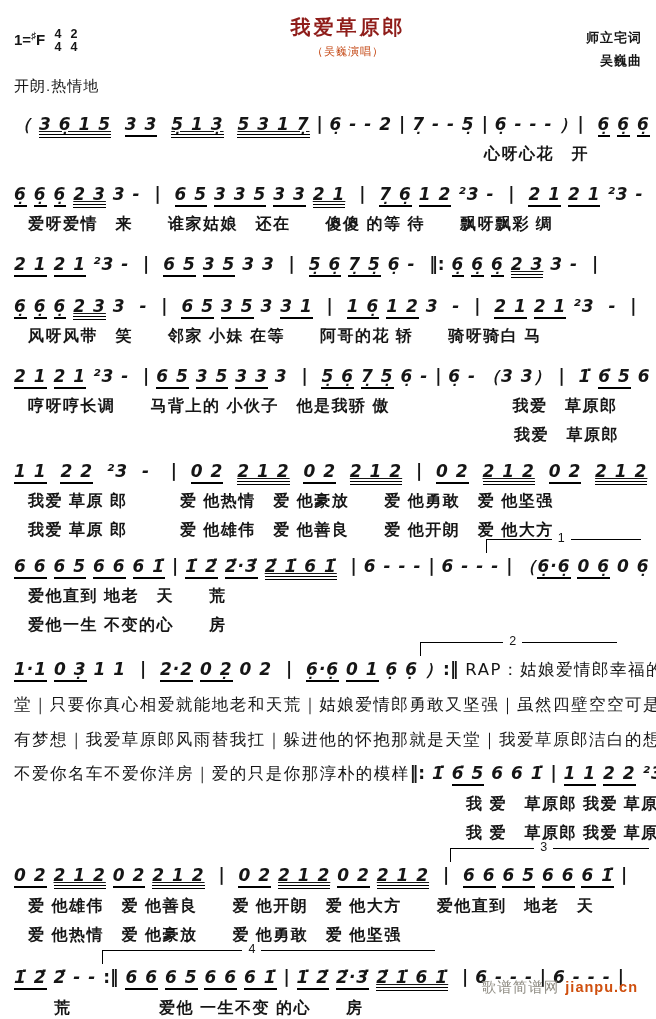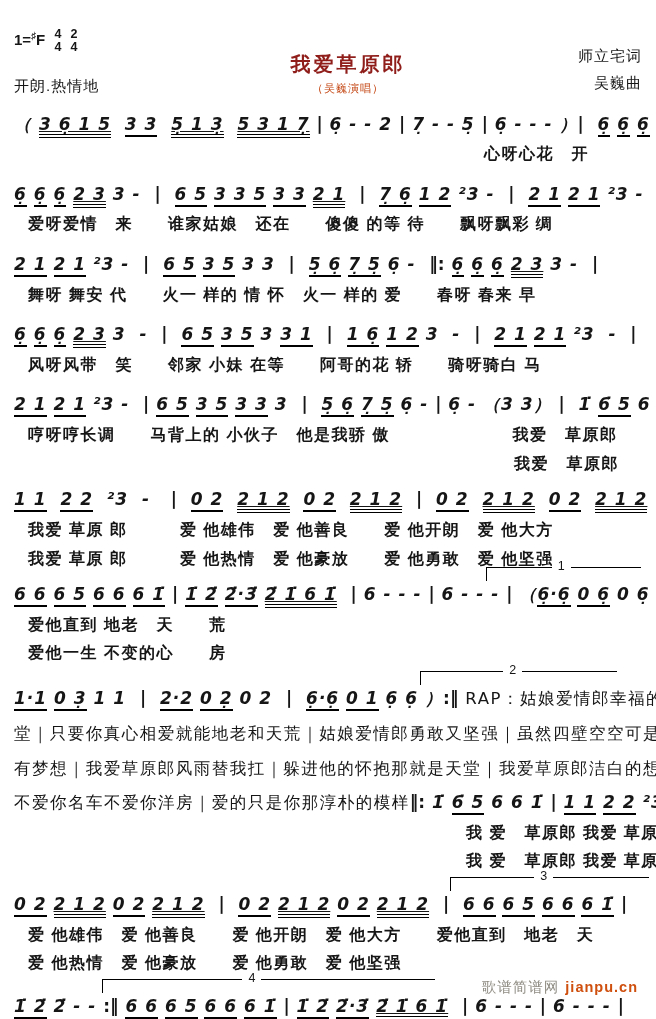--- a/index.html
+++ b/index.html
@@ -1,32 +1,32 @@
 <!DOCTYPE html>
 <html><head>
 <meta charset="utf-8">
 <style>
   html,body{margin:0;padding:0;background:#ffffff;}
   .page{width:656px;height:1019px;box-sizing:border-box;padding:8px 14px 0 14px;
         font-family:"Liberation Sans","DejaVu Sans",sans-serif;color:#161616;
         position:relative;overflow:hidden;background:#fff;}
   
-  header{display:flex;align-items:flex-end;}
+  header{display:flex;align-items:flex-start;}
   .hdr-left{width:160px;padding-top:20px;font-size:15px;font-weight:700;}
   .keyline{white-space:nowrap;}
   .keyline sup{font-size:10px;}
   .frac{display:inline-block;text-align:center;vertical-align:middle;font-size:12.5px;
         line-height:1.02;margin-left:5px;font-weight:700;}
   .frac i{display:block;font-style:normal;}
   .expression{margin-top:23px;font-weight:400;letter-spacing:1px;}
   .hdr-center{flex:1;text-align:center;}
   .title{margin:6px 0 3px 0;font-size:20px;font-weight:700;color:#8f1d1a;letter-spacing:3px;}
   .subtitle{color:#c2410c;font-size:11px;letter-spacing:1px;}
-  .hdr-right{width:120px;text-align:right;font-size:15px;padding-top:18px;line-height:1.8;
-             font-weight:400;letter-spacing:1px;}
+  .hdr-right{width:120px;text-align:right;font-size:13px;padding-top:18px;line-height:1.8;
+             font-weight:700;letter-spacing:1px;}
   
   #score{margin-top:16px;}
   .system{position:relative;margin-bottom:17px;}
   .s5,.s6,.s7,.s12{margin-bottom:13px;}
   .s8{margin-bottom:9px;margin-top:22px;}
   .s9,.s10{margin-bottom:7px;}
   .s11{margin-bottom:20px;}
   .s13{margin-top:20px;}
   .notes-line{font-family:"DejaVu Sans",sans-serif;font-style:italic;font-weight:700;
               font-size:17px;white-space:pre;letter-spacing:1px;line-height:1.45;}
@@ -82,35 +82,34 @@
       <div class="system s1">
         <div class="notes-line"><span>（ <span class="b2">3 6̣ 1 5</span>  <span class="b1">3 3</span>  <span class="b2">5̣ 1 3̣</span>  <span class="b2">5 3 1 7̣</span> <span class="bar">|</span> 6̣ - - 2 <span class="bar">|</span> 7̣ - - 5̣ <span class="bar">|</span> 6̣ - - - ）<span class="bar">|</span>  <span class="b1">6̣</span> <span class="b1">6̣</span> <span class="b1">6̣</span>  3 -  </span></div>
         <div class="lyr lyr1">心呀心花　开</div>
       </div>
       <div class="system s2">
         <div class="notes-line"><span><span class="b1">6̣</span> <span class="b1">6̣</span> <span class="b1">6̣</span> <span class="b2">2 3</span> 3 -  <span class="bar">|</span>  <span class="b1">6 5</span> <span class="b1">3 3 5</span> <span class="b1">3 3</span> <span class="b2">2 1</span>  <span class="bar">|</span>  <span class="b1">7̣ 6̣</span> <span class="b1">1 2</span> ²3 -  <span class="bar">|</span>  <span class="b1">2 1</span> <span class="b1">2 1</span> ²3 -  </span></div>
         <div class="lyr lyr1">爱呀爱情　来　　谁家姑娘　还在　　傻傻 的等 待　　飘呀飘彩 绸</div>
       </div>
       <div class="system s3">
         <div class="notes-line"><span><span class="b1">2 1</span> <span class="b1">2 1</span> ²3 -  <span class="bar">|</span>  <span class="b1">6 5</span> <span class="b1">3 5</span> 3 3  <span class="bar">|</span>  <span class="b1">5̣ 6̣</span> <span class="b1">7̣ 5̣</span> 6̣ -  <span class="bar">‖:</span> <span class="b1">6̣</span> <span class="b1">6̣</span> <span class="b1">6̣</span> <span class="b2">2 3</span> 3 -  <span class="bar">|</span></span></div>
-        <div class="lyr lyr1">舞呀 舞安 代　　火一 样的 情 怀　火一 样的 爱　　春呀 春来 早</div>
       </div>
       <div class="system s4">
         <div class="notes-line"><span><span class="b1">6̣</span> <span class="b1">6̣</span> <span class="b1">6̣</span> <span class="b2">2 3</span> 3  -  <span class="bar">|</span>  <span class="b1">6 5</span> <span class="b1">3 5</span> 3 <span class="b1">3 1</span>  <span class="bar">|</span>  <span class="b1">1 6̣</span> <span class="b1">1 2</span> 3  -  <span class="bar">|</span>  <span class="b1">2 1</span> <span class="b1">2 1</span> ²3  -  <span class="bar">|</span></span></div>
         <div class="lyr lyr1">风呀风带　笑　　邻家 小妹 在等　　阿哥的花 轿　　骑呀骑白 马</div>
       </div>
       <div class="system s5">
         <div class="notes-line"><span><span class="b1">2 1</span> <span class="b1">2 1</span> ²3 -  <span class="bar">|</span> <span class="b1">6 5</span> <span class="b1">3 5</span> <span class="b1">3 3</span> 3  <span class="bar">|</span>  <span class="b1">5̣ 6̣</span> <span class="b1">7̣ 5̣</span> 6̣ - <span class="bar">|</span> 6̣ - （3 3） <span class="bar">|</span>  1̇ <span class="b1">6̇ 5</span> 6 6 1̇  </span></div>
         <div class="lyr lyr1">哼呀哼长调　　马背上的 小伙子　他是我骄 傲　　　　　　　我爱　草原郎</div>
         <div class="lyr lyr2">我爱　草原郎</div>
       </div>
       <div class="system s6">
         <div class="notes-line"><span><span class="b1">1 1</span>  <span class="b1">2 2</span>  ²3  -   <span class="bar">|</span>  <span class="b1">0 2</span>  <span class="b2">2 1 2</span>  <span class="b1">0 2</span>  <span class="b2">2 1 2</span>  <span class="bar">|</span>  <span class="b1">0 2</span>  <span class="b2">2 1 2</span>  <span class="b1">0 2</span>  <span class="b2">2 1 2</span>  </span></div>
+        <div class="lyr lyr2">我爱 草原 郎　　　爱 他热情　爱 他豪放　　爱 他勇敢　爱 他坚强</div>
         <div class="lyr lyr1">我爱 草原 郎　　　爱 他雄伟　爱 他善良　　爱 他开朗　爱 他大方</div>
-        <div class="lyr lyr2">我爱 草原 郎　　　爱 他热情　爱 他豪放　　爱 他勇敢　爱 他坚强</div>
       </div>
       <div class="system s7">
         <div class="volta">
           <span class="vlabel">1</span>
         </div>
         <div class="notes-line"><span><span class="b1">6 6</span> <span class="b1">6 5</span> <span class="b1">6 6</span> <span class="b1">6 1̇</span> <span class="bar">|</span> <span class="b1">1̇ 2̇</span> <span class="b1">2̇·3̇</span> <span class="b2">2̇ 1̇ 6 1̇</span>  <span class="bar">|</span> 6 - - - <span class="bar">|</span> 6 - - - <span class="bar">|</span> （<span class="b1">6̣·6̣</span> <span class="b1">0 6̣</span> 0 6̣  </span></div>
         <div class="lyr lyr1">爱他直到 地老　天　　荒</div>
         <div class="lyr lyr2">爱他一生 不变的心　　房</div>
       </div>
       <div class="system s8">

